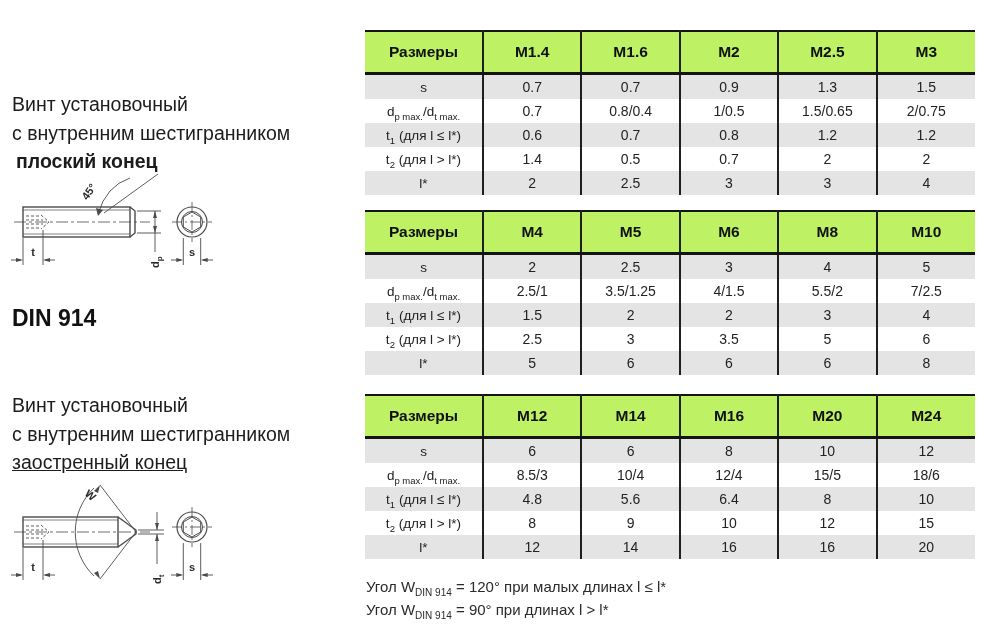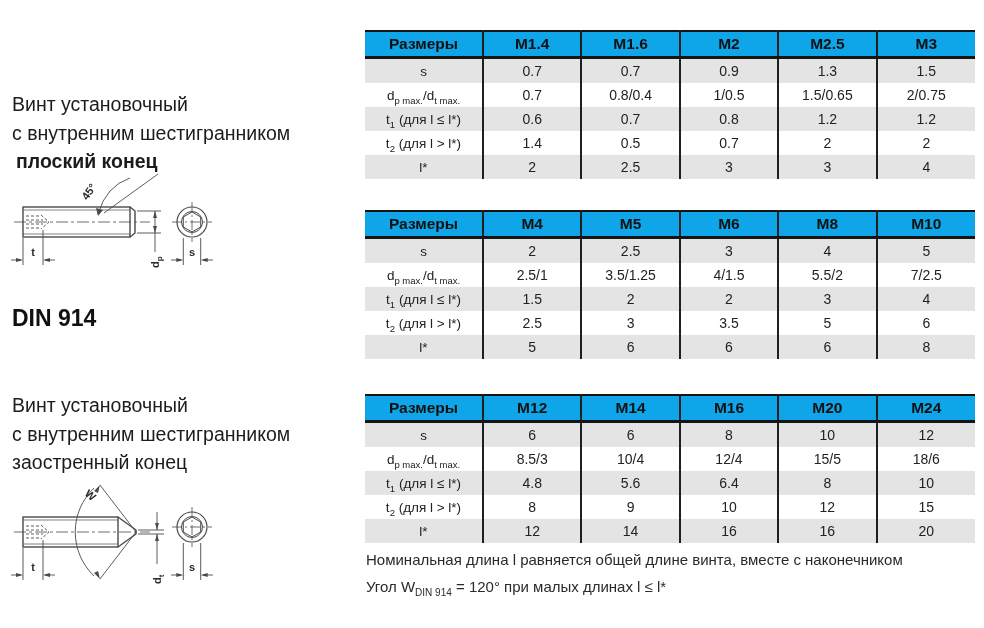--- a/index.html
+++ b/index.html
@@ -4,22 +4,22 @@
 <style>
   html,body{margin:0;padding:0;background:#fff;}
   .page{position:relative;width:984px;height:628px;background:#ffffff;overflow:hidden;
         font-family:"Liberation Sans",sans-serif;color:#1a1a1a;}
   .abs{position:absolute;}
   .std-title{font-size:23px;font-weight:700;color:#111;line-height:30px;letter-spacing:0px;}
   .desc-line{font-size:19.5px;color:#1c1c1c;line-height:29px;}
   
   table.dim-table{position:absolute;left:365px;width:610px;border-collapse:collapse;
         table-layout:fixed;border-top:2px solid #141414;}
-  table.dim-table thead th{background:#0ea5e9;border-bottom:3px solid #141414;
-        font-size:15.5px;font-weight:700;height:24px;padding:0;color:#111;}
+  table.dim-table thead th{background:#bef264;border-bottom:3px solid #141414;
+        font-size:15.5px;font-weight:700;height:24px;padding:8px;color:#111;}
   table.dim-table tbody tr:nth-child(odd){background:#e4e4e4;}
   table.dim-table tbody tr:nth-child(even){background:#ffffff;}
   table.dim-table tbody th, table.dim-table tbody td{
         font-weight:400;font-size:14px;height:24px;padding:0;text-align:center;color:#222;}
   table.dim-table tbody th{font-size:13.5px;}
   table.dim-table tr > *:not(:first-child){border-left:2px solid #1f1f1f;}
   table.dim-table sub{font-size:9.5px;line-height:0;text-align:center;}
   .note{position:absolute;left:366px;font-size:15px;color:#2a2a2a;white-space:nowrap;}
   .note sub{font-size:10px;line-height:0;}
   
@@ -97,21 +97,21 @@
       <line x1="195" y1="88" x2="205" y2="88"></line>
       <polygon class="arrow" points="175.3,88 168.3,86 168.3,90"></polygon>
       <polygon class="arrow" points="192.7,88 199.7,86 199.7,90"></polygon>
     </g>
     <text x="184" y="84" text-anchor="middle">s</text>
   </svg>
 
   <div class="abs std-title" style="left:12px;top:303px;">DIN 914</div>
   <div class="abs desc-line" style="left:12px;top:391px;">Винт установочный</div>
   <div class="abs desc-line" style="left:12px;top:420px;">с внутренним шестигранником</div>
-  <div class="abs desc-line" style="left:12px;top:448px;">заостренный конец</div>
+  <div class="abs desc-line" style="left:12px;top:448px;text-decoration:underline;">заостренный конец</div>
 
   <svg class="tech" style="left:8px;top:472px;" width="230" height="130" viewBox="0 0 230 130">
     <g stroke-width="1.4">
       <rect x="15" y="45" width="95" height="30"></rect>
       <line x1="15" y1="48" x2="110" y2="48" stroke-width="0.7"></line>
       <line x1="15" y1="72" x2="110" y2="72" stroke-width="0.7"></line>
       <path d="M110,45 L128,58 L128,62 L110,75"></path>
     </g>
     <g stroke-width="0.9" stroke-dasharray="3 2">
       <line x1="18" y1="54" x2="33" y2="54"></line>
@@ -350,16 +350,16 @@
           <th><span>l*</span></th>
           <td>12</td>
           <td>14</td>
           <td>16</td>
           <td>16</td>
           <td>20</td>
         </tr>
       </tbody>
     </table>
 
-  <div class="note" style="top:551px;"><span>Номинальная длина l равняется общей длине винта, вместе с наконечником</span></div>
   <div class="note" style="top:578px;"><span>Угол W</span><sub>DIN 914</sub><span> = 120° при малых длинах l ≤ l*</span></div>
+  <div class="note" style="top:601px;"><span>Угол W</span><sub>DIN 914</sub><span> = 90° при длинах l &gt; l*</span></div>
 
 </div>
 
 </body></html>

